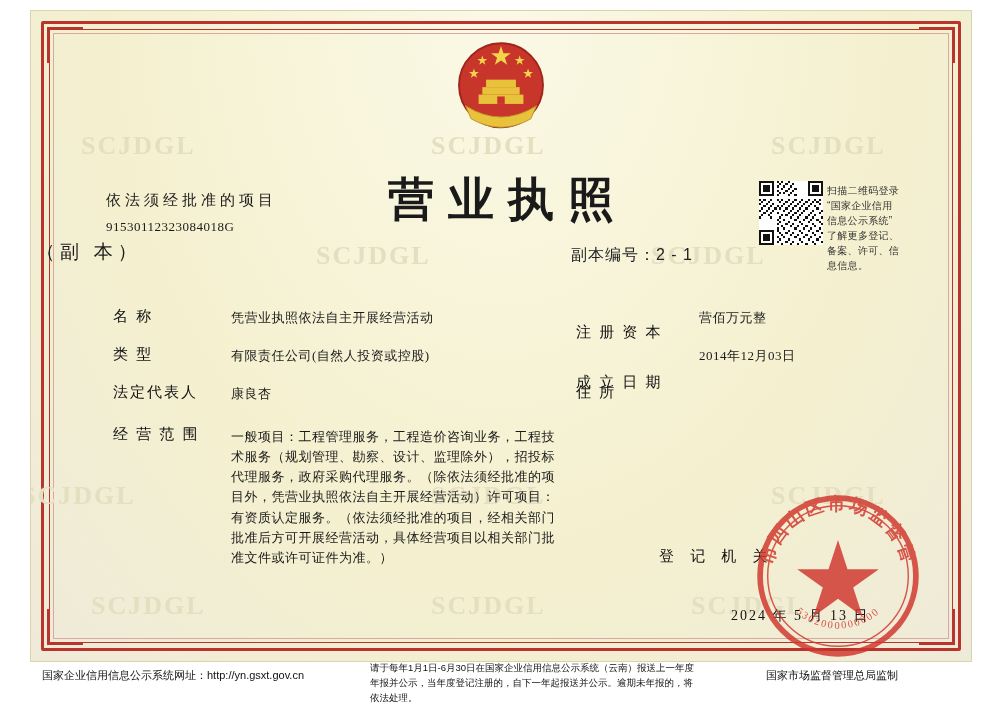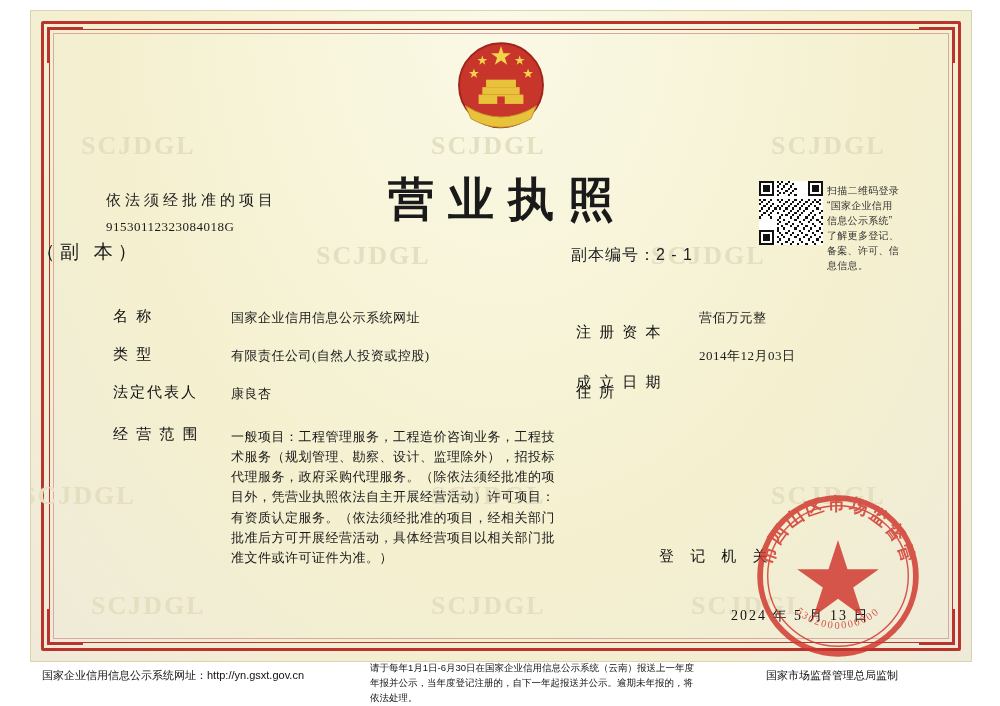--- a/index.html
+++ b/index.html
@@ -509,21 +509,21 @@
       </svg>
     </div>
     <div class="qr-note" style="white-space:pre-line;">扫描二维码登录
 “国家企业信用
 信息公示系统”
 了解更多登记、
 备案、许可、信
 息信息。</div>
 
     <div class="field-label lbl-name sp-none">名          称</div>
-    <div class="field-value val-name">国家企业信用信息公示系统网址</div>
+    <div class="field-value val-name">凭营业执照依法自主开展经营活动</div>
 
     <div class="field-label lbl-type sp-none">类          型</div>
     <div class="field-value val-type">有限责任公司(自然人投资或控股)</div>
 
     <div class="field-label lbl-legal sp-none">法定代表人</div>
     <div class="field-value val-legal">康良杏</div>
 
     <div class="field-label lbl-scope sp-none">经 营 范 围</div>
     <div class="field-value multi val-scope">一般项目：工程管理服务，工程造价咨询业务，工程技术服务（规划管理、勘察、设计、监理除外），招投标代理服务，政府采购代理服务。（除依法须经批准的项目外，凭营业执照依法自主开展经营活动）许可项目：有资质认定服务。（依法须经批准的项目，经相关部门批准后方可开展经营活动，具体经营项目以相关部门批准文件或许可证件为准。）</div>
 

